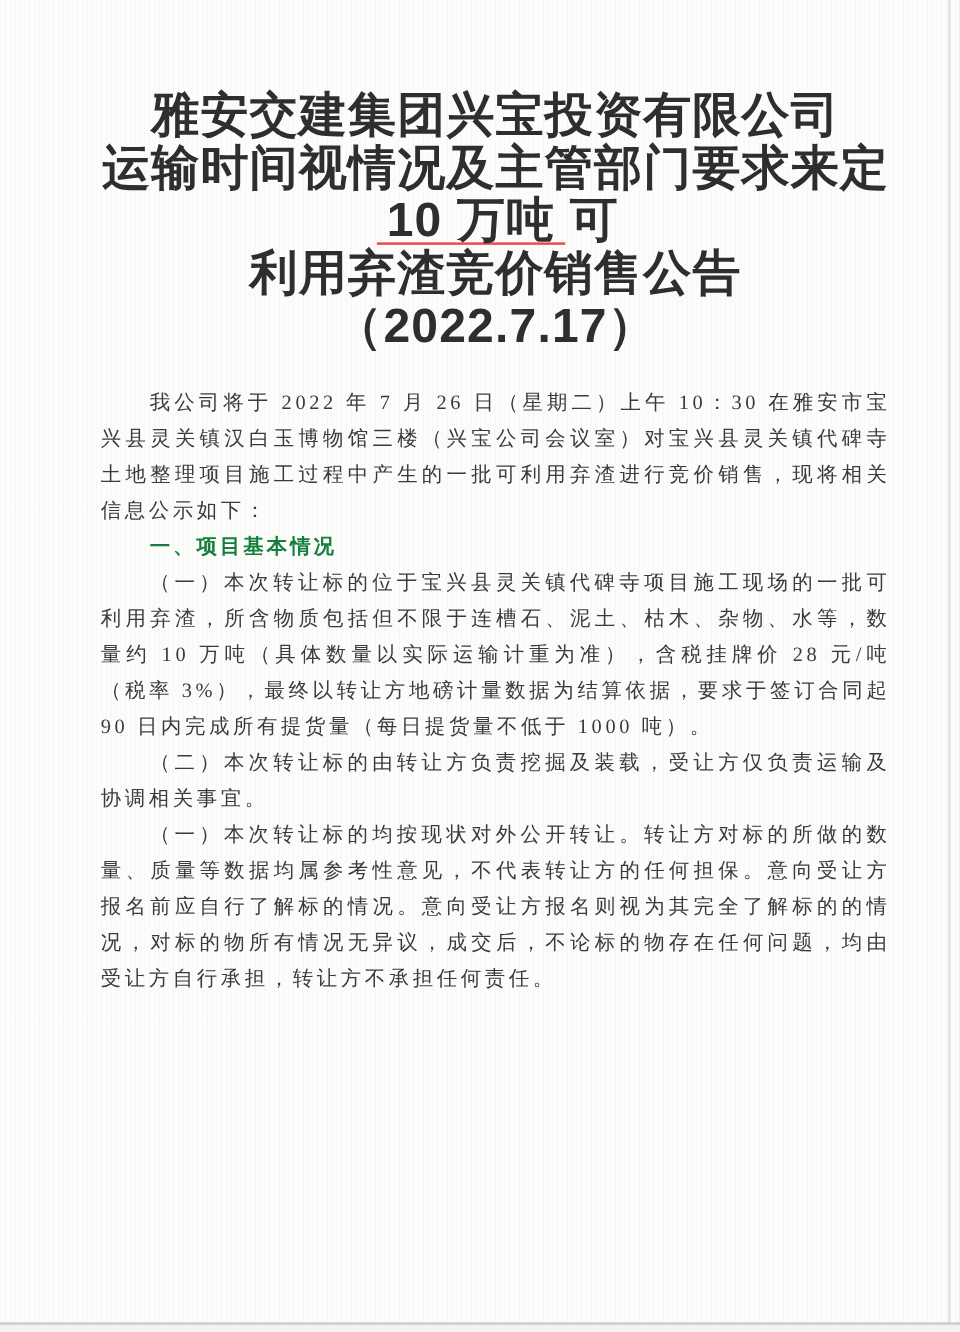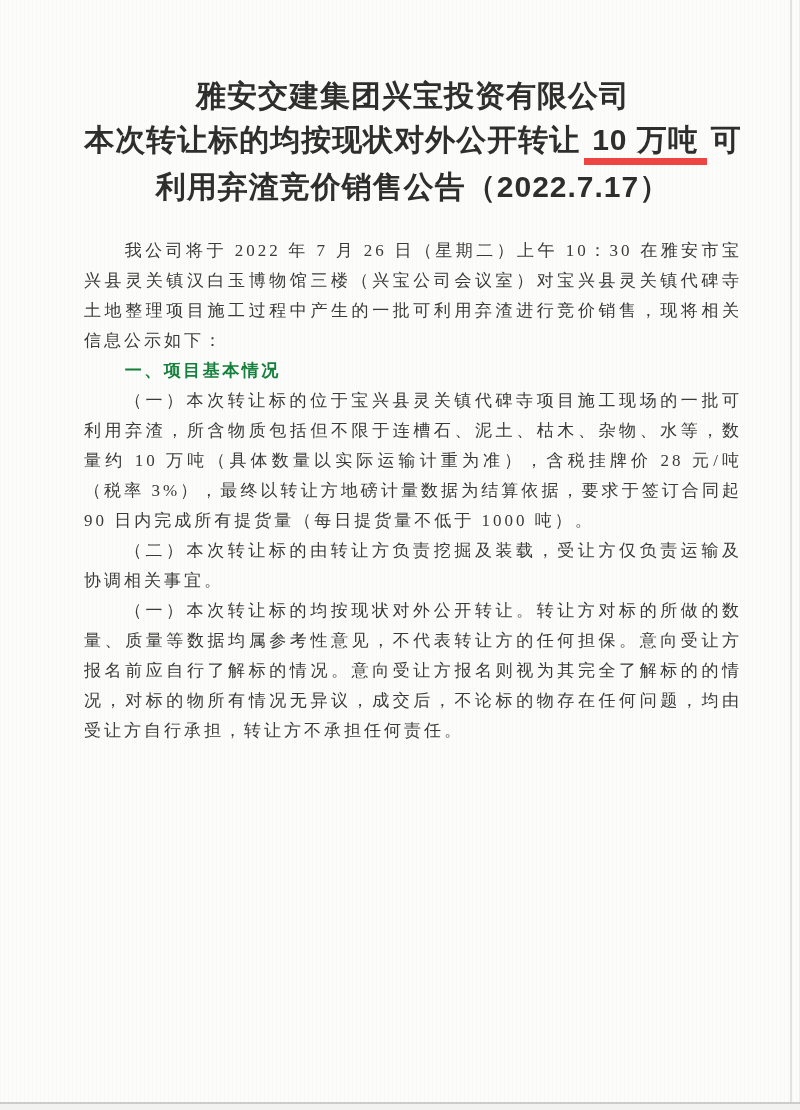--- a/index.html
+++ b/index.html
@@ -29,29 +29,29 @@
   .doc {
     position: absolute;
     left: 84px;
     top: 74px;
     width: 658px;
   }
 
   .title {
     font-family: "Liberation Sans", "DejaVu Sans", sans-serif;
     font-weight: 700;
-    font-size: 30px;
+    font-size: 40px;
     line-height: 44px;
     letter-spacing: 1px;
     color: #2e2e2e;
     text-align: center;
     margin: 0;
   }
   .title .underlined {
-    border-bottom: 7px solid #ef4444;
+    border-bottom: 2px solid #ef4444;
     padding: 0 8px 1px 8px;
     margin: 0 4px;
     display: inline-block;
     line-height: 34px;
   }
 
   .body-block { margin-top: 27px; }
 
   .para {
     font-size: 17px;
@@ -93,21 +93,21 @@
     border-top: 2px solid #cccccb;
   }
 </style>
 </head>
 <body>
 
 <div class="page">
 
   <div class="doc">
 
-    <h1 class="title"><span>雅安交建集团兴宝投资有限公司</span><br><span><span>本次转让标的均按现状对外公开转让</span><span class="underlined">10 万吨</span><span>可</span></span><br><span>利用弃渣竞价销售公告（2022.7.17）</span></h1>
+    <h1 class="title"><span>雅安交建集团兴宝投资有限公司</span><br><span><span>运输时间视情况及主管部门要求来定</span><span class="underlined">10 万吨</span><span>可</span></span><br><span>利用弃渣竞价销售公告（2022.7.17）</span></h1>
 
     <div class="body-block">
       <p class="para">我公司将于 2022 年 7 月 26 日（星期二）上午 10：30 在雅安市宝兴县灵关镇汉白玉博物馆三楼（兴宝公司会议室）对宝兴县灵关镇代碑寺土地整理项目施工过程中产生的一批可利用弃渣进行竞价销售，现将相关信息公示如下：</p>
       <p class="para heading">一、项目基本情况</p>
       <p class="para">（一）本次转让标的位于宝兴县灵关镇代碑寺项目施工现场的一批可利用弃渣，所含物质包括但不限于连槽石、泥土、枯木、杂物、水等，数量约 10 万吨（具体数量以实际运输计重为准），含税挂牌价 28 元/吨（税率 3%），最终以转让方地磅计量数据为结算依据，要求于签订合同起 90 日内完成所有提货量（每日提货量不低于 1000 吨）。</p>
       <p class="para">（二）本次转让标的由转让方负责挖掘及装载，受让方仅负责运输及协调相关事宜。</p>
       <p class="para">（一）本次转让标的均按现状对外公开转让。转让方对标的所做的数量、质量等数据均属参考性意见，不代表转让方的任何担保。意向受让方报名前应自行了解标的情况。意向受让方报名则视为其完全了解标的的情况，对标的物所有情况无异议，成交后，不论标的物存在任何问题，均由受让方自行承担，转让方不承担任何责任。</p>
     </div>
 
   </div>

